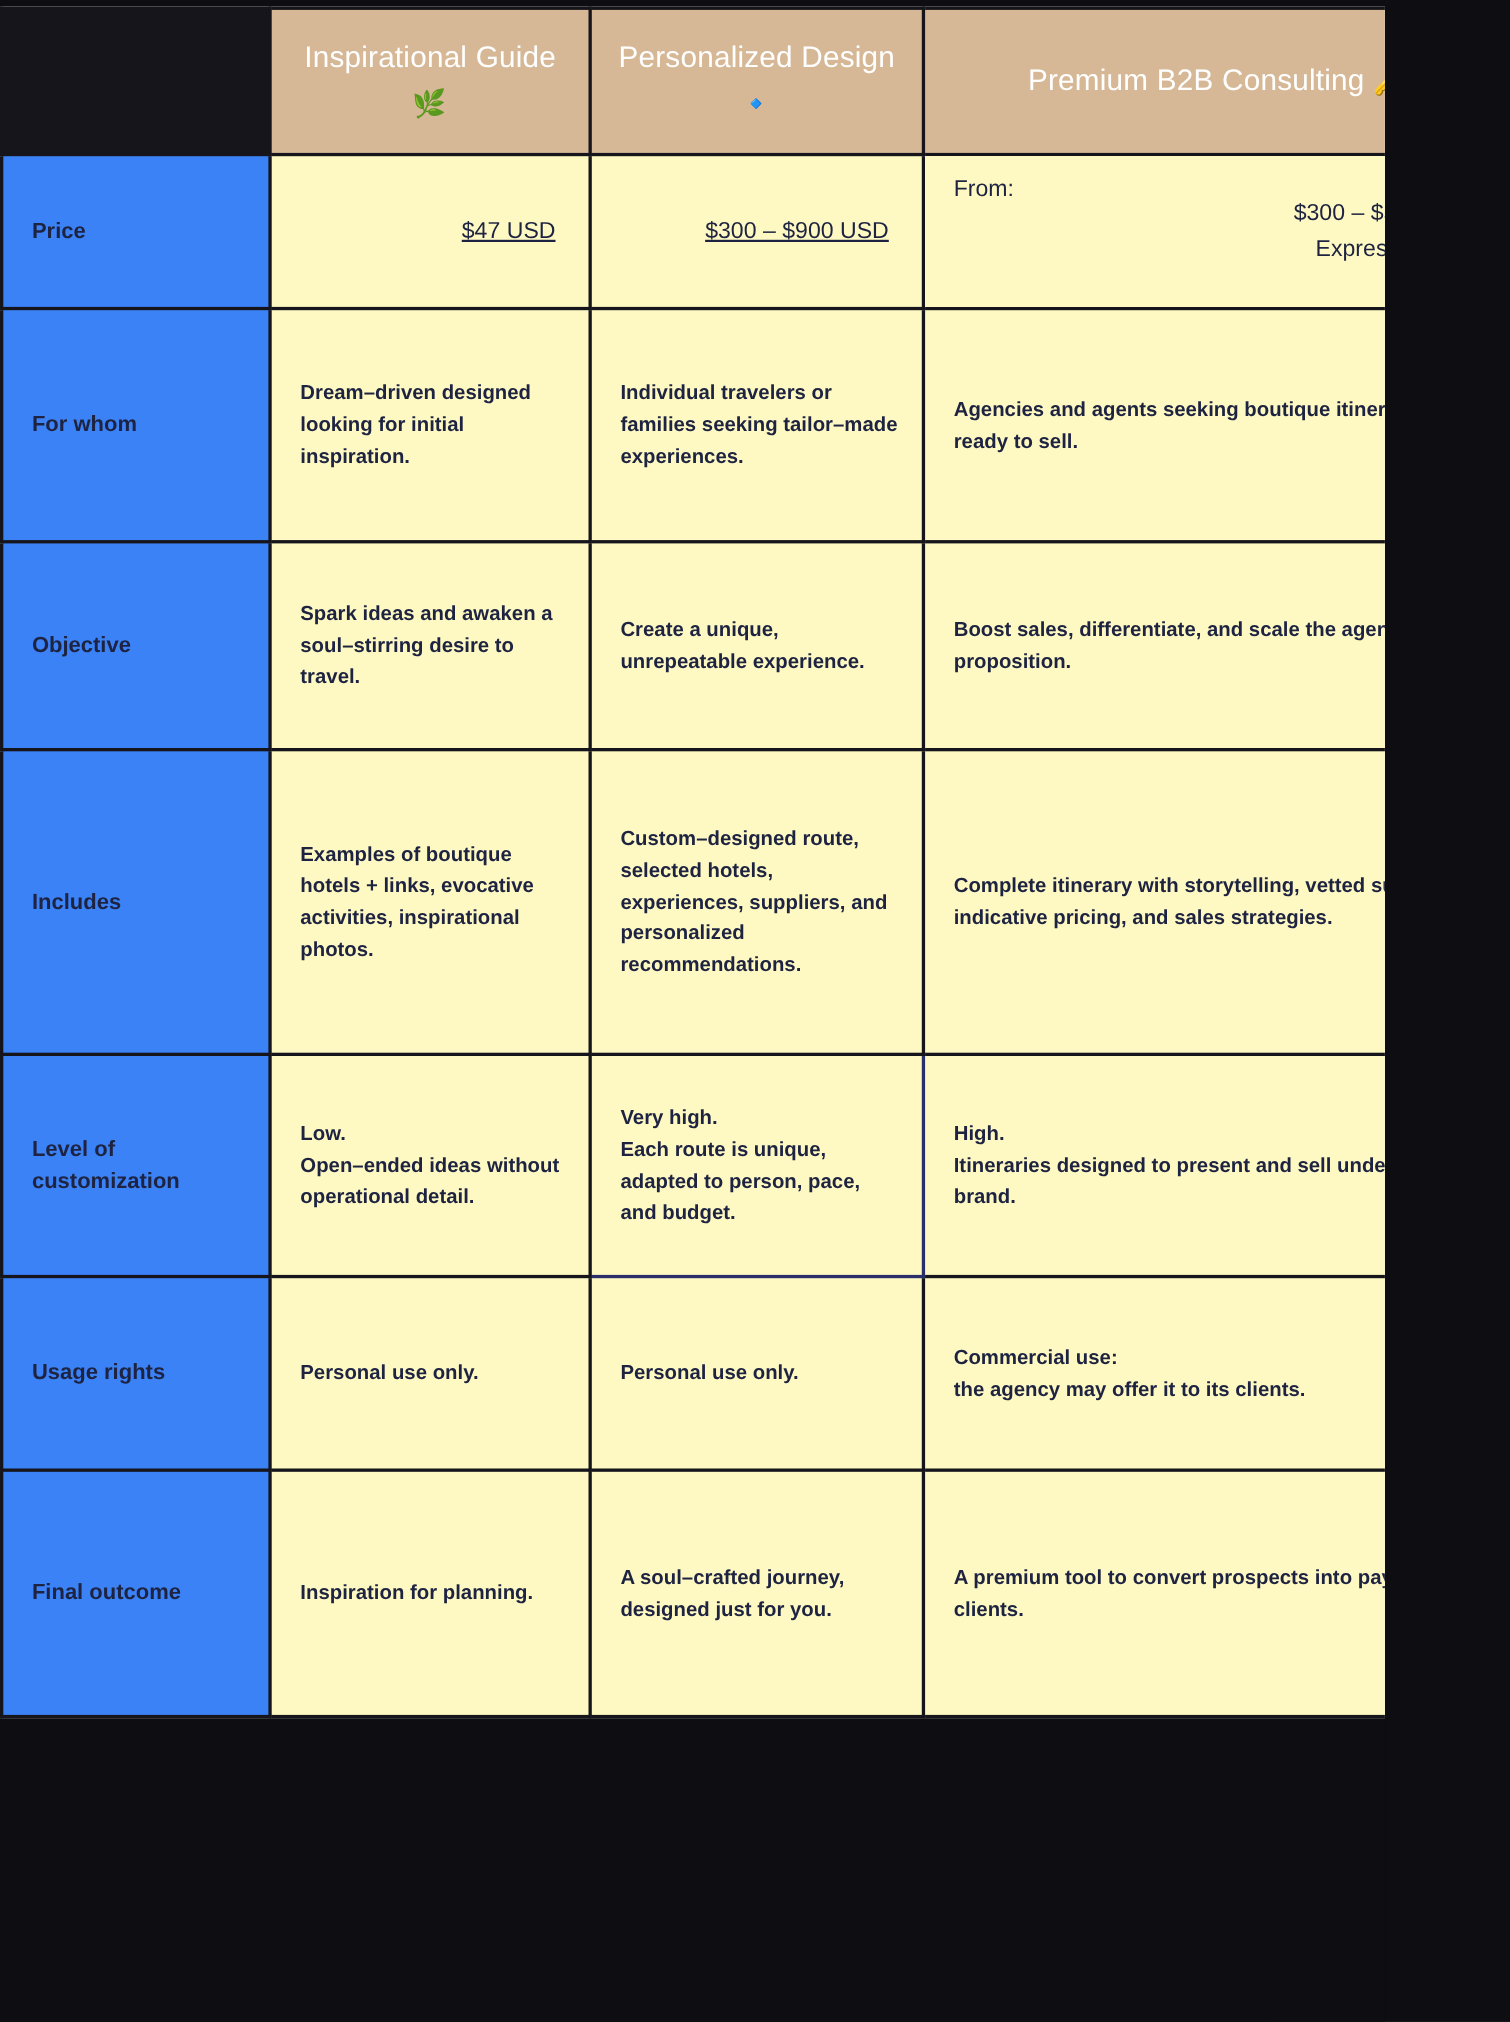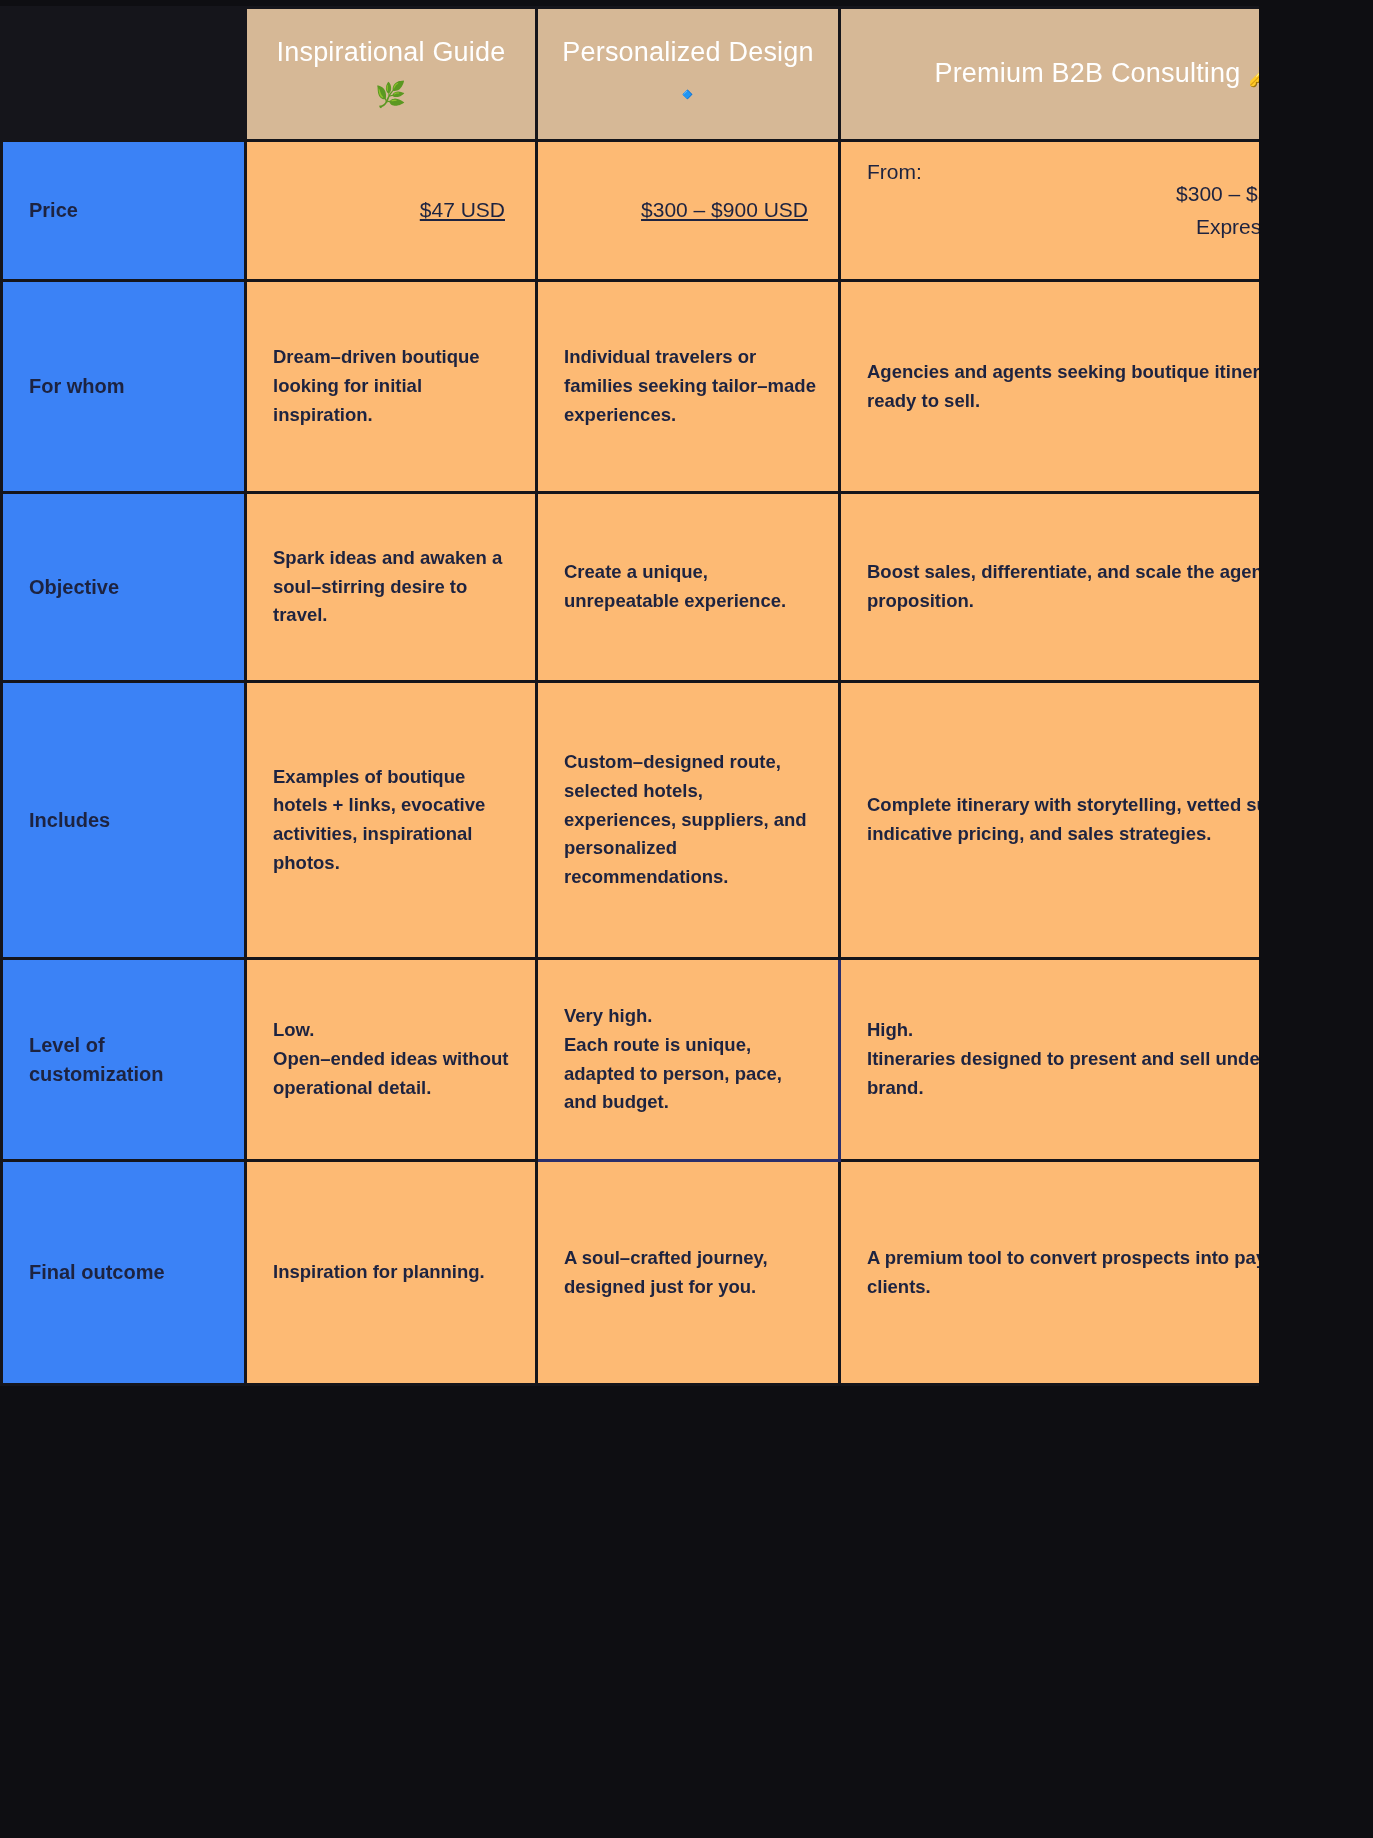--- a/index.html
+++ b/index.html
@@ -60,21 +60,21 @@
     color: #1d2340;
     font-weight: bold;
     font-size: 20px;
     line-height: 1.45;
     padding: 10px 0 10px 26px;
     vertical-align: middle;
   }
 
   
   td.cell {
-    background: #fdba74;
+    background: #fef9c3;
     color: #1d2340;
     font-size: 18.5px;
     line-height: 1.55;
     padding: 14px 22px 14px 26px;
     font-weight: bold;
     vertical-align: middle;
   }
   td.cell.price {
     font-weight: 400;
     font-size: 21px;
@@ -153,21 +153,21 @@
         <td class="cell price">$300 – $900 USD</td>
         <td class="cell price-from">
           <span class="from-label">From:</span>
           <span class="from-val">$300 – $500 USD</span>
           <span class="from-val">Express Design</span>
         </td>
       </tr>
 
       <tr class="r-forwhom">
         <td class="rowlabel">For whom</td>
-        <td class="cell">Dream–driven boutique looking for initial inspiration.</td>
+        <td class="cell">Dream–driven designed looking for initial inspiration.</td>
         <td class="cell">Individual travelers or families seeking tailor–made experiences.</td>
         <td class="cell">Agencies and agents seeking boutique itineraries ready to sell.</td>
       </tr>
 
       <tr class="r-objective">
         <td class="rowlabel">Objective</td>
         <td class="cell">Spark ideas and awaken a soul–stirring desire to travel.</td>
         <td class="cell">Create a unique, unrepeatable experience.</td>
         <td class="cell">Boost sales, differentiate, and scale the agency’s value proposition.</td>
       </tr>
@@ -188,20 +188,29 @@
         <td class="cell hl">
           <span class="line">Very high.</span>
           <span class="line">Each route is unique, adapted to person, pace, and budget.</span>
         </td>
         <td class="cell">
           <span class="line">High.</span>
           <span class="line">Itineraries designed to present and sell under your brand.</span>
         </td>
       </tr>
 
+      <tr class="r-usage">
+        <td class="rowlabel">Usage rights</td>
+        <td class="cell">Personal use only.</td>
+        <td class="cell">Personal use only.</td>
+        <td class="cell">
+          <span class="line">Commercial use:</span>
+          <span class="line">the agency may offer it to its clients.</span>
+        </td>
+      </tr>
 
       <tr class="r-final">
         <td class="rowlabel">Final outcome</td>
         <td class="cell">Inspiration for planning.</td>
         <td class="cell">A soul–crafted journey, designed just for you.</td>
         <td class="cell">A premium tool to convert prospects into paying clients.</td>
       </tr>
 
     </tbody>
   </table>

